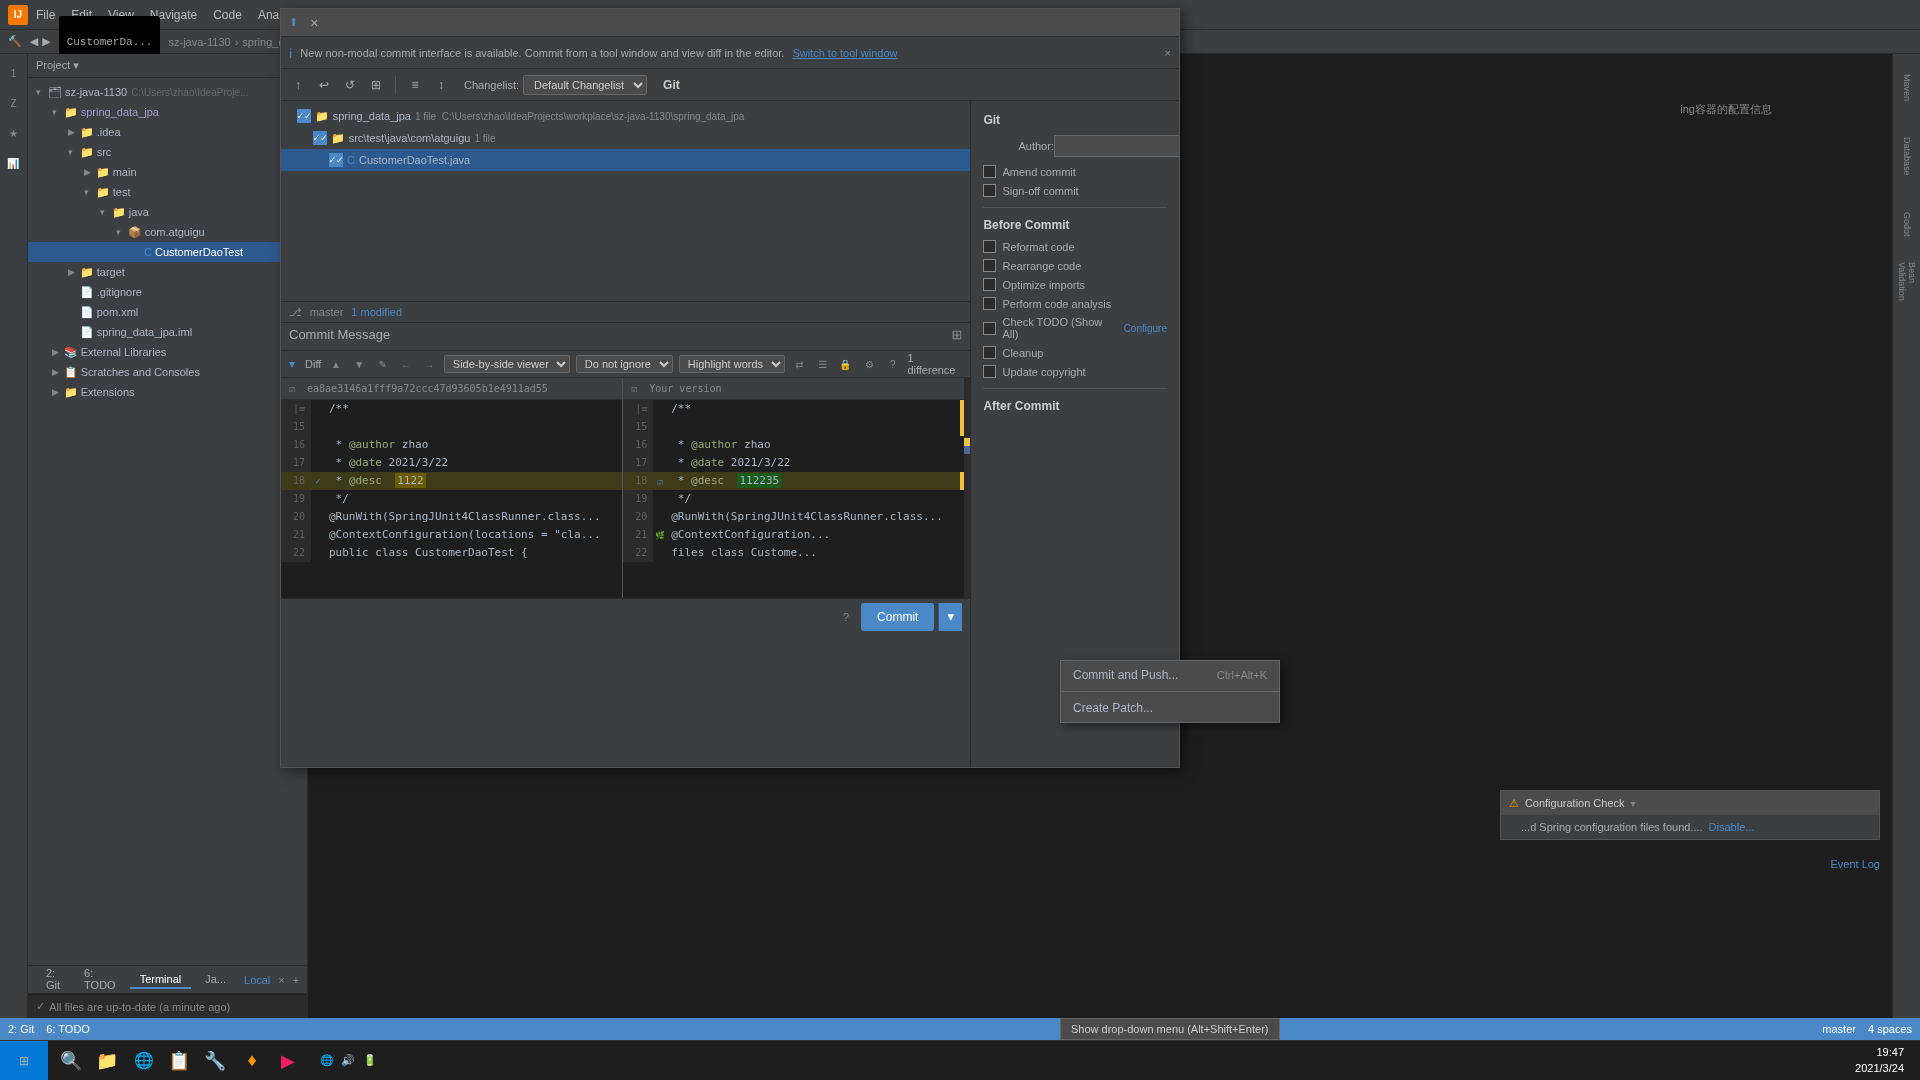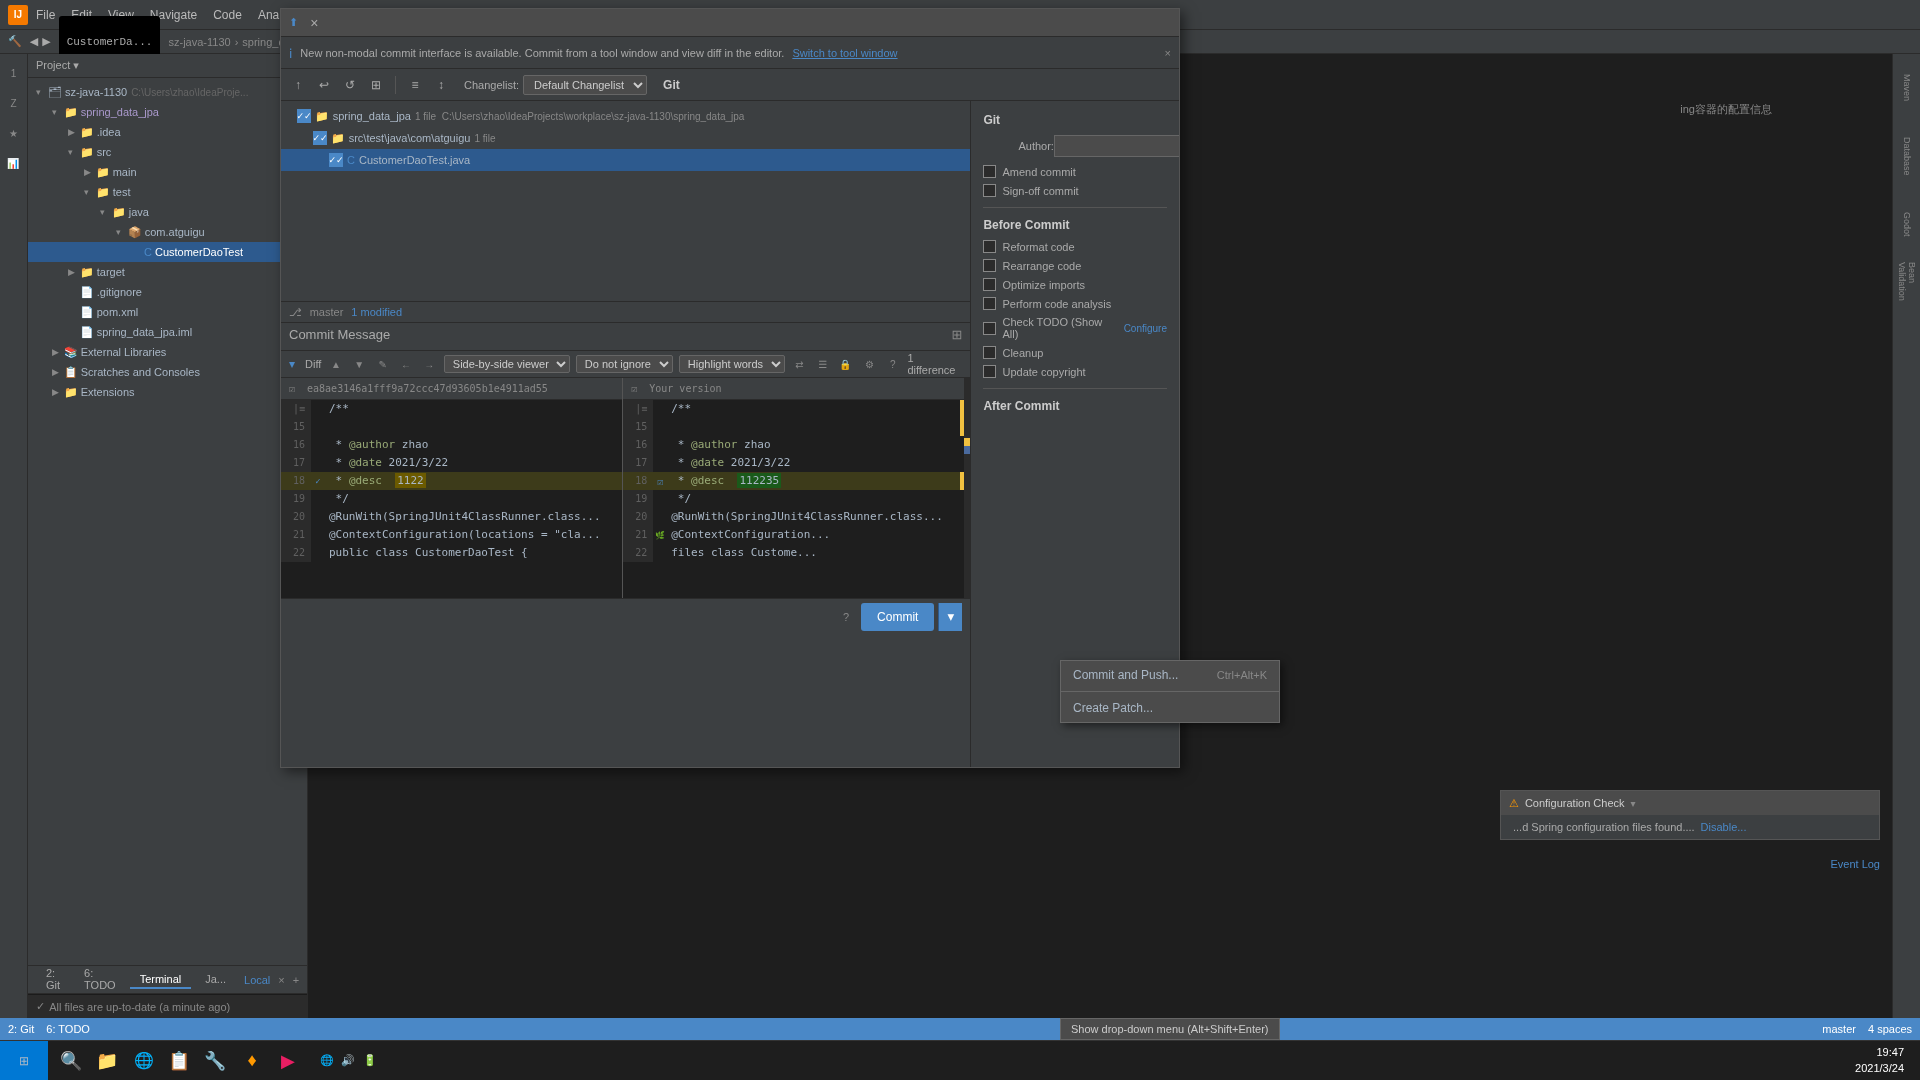--- a/index.html
+++ b/index.html
@@ -138,21 +138,21 @@
     .commit-bar { height: 36px; background: #3c3f41; display: flex; align-items: center; justify-content: flex-end; padding: 0 8px; border-top: 1px solid #2b2b2b; gap: 4px; }
     .commit-btn { height: 28px; padding: 0 16px; background: #4a88c7; border: none; color: #fff; font-size: 12px; cursor: pointer; border-radius: 3px; }
     .commit-dropdown-btn { width: 24px; height: 28px; background: #4a88c7; border: none; color: #fff; cursor: pointer; display: flex; align-items: center; justify-content: center; border-left: 1px solid #2d5a8e; }
 
     
     .tooltip-bar { position: absolute; bottom: 40px; left: 1060px; background: #4b4b4b; border: 1px solid #666; padding: 4px 10px; font-size: 11px; color: #ccc; z-index: 600; white-space: nowrap; }
 
     
     .config-check { position: absolute; right: 40px; bottom: 240px; width: 380px; background: #3c3f41; border: 1px solid #555; z-index: 300; }
     .config-check-header { height: 24px; background: #4b4b4b; display: flex; align-items: center; padding: 0 8px; font-size: 11px; color: #ccc; gap: 6px; }
-    .config-check-body { padding: 6px 12px; font-size: 11px; color: #aaa; display: flex; align-items: center; gap: 6px; }
+    .config-check-body { padding: 6px 20px; font-size: 11px; color: #aaa; display: flex; align-items: center; gap: 6px; }
     .config-chevron { font-size: 10px; color: #888; cursor: pointer; }
     .config-disable { color: #4a88c7; cursor: pointer; }
 
     
     .event-log { position: absolute; right: 40px; bottom: 210px; font-size: 11px; color: #4a88c7; cursor: pointer; z-index: 300; }
 
     
     .yellow-strip { width: 4px; background: #f0c040; }
 
     

